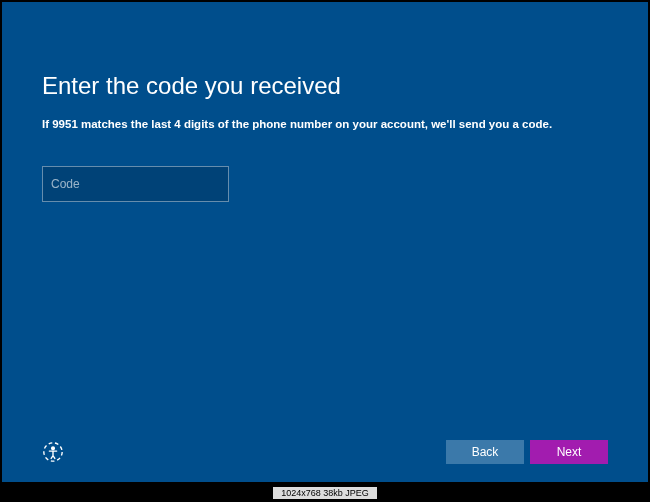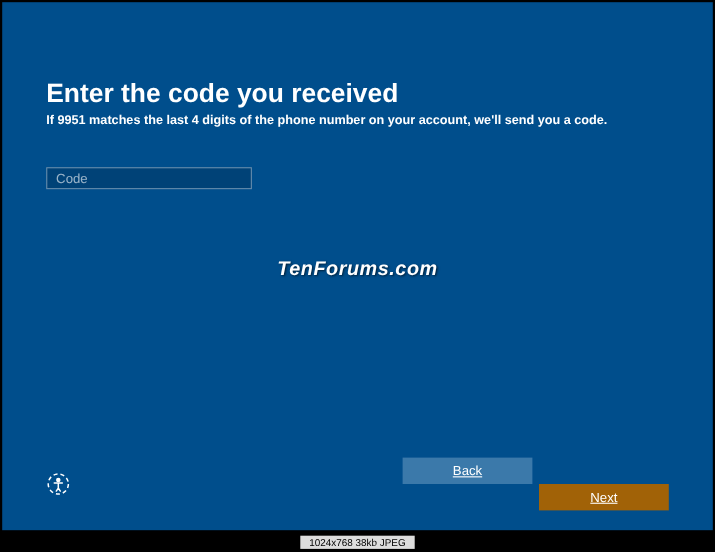--- a/index.html
+++ b/index.html
@@ -22,31 +22,31 @@
       right: 2px;
       bottom: 20px;
       background: #004e8c;
       padding: 70px 40px 20px 40px;
       display: flex;
       flex-direction: column;
       color: #fff;
     }
     .title {
       font-size: 24px;
-      font-weight: 700;
-      margin-bottom: 4px;
+      font-weight: 400;
+      margin-bottom: 18px;
     }
     .instruction {
       font-size: 11.5px;
       font-weight: 700;
       margin-bottom: 36px;
     }
     .code-input {
       width: 187px;
-      height: 20px;
+      height: 36px;
       background: rgba(0, 0, 0, 0.15);
       border: 1px solid rgba(255, 255, 255, 0.4);
       color: rgba(255, 255, 255, 0.7);
       font-size: 12px;
       padding: 0 8px;
       outline: none;
     }
     .code-input::placeholder {
       color: rgba(255, 255, 255, 0.6);
     }
@@ -81,35 +81,33 @@
       width: 22px;
       height: 22px;
       color: #fff;
       cursor: pointer;
     }
     .buttons {
       display: flex;
       gap: 6px;
     }
     .btn {
-      width: 118px;
+      width: 78px;
       height: 24px;
       border: none;
       font-size: 12px;
       color: #fff;
       cursor: pointer;
       font-family: inherit;
-      text-decoration: underline;
     }
     .btn-back {
       background: #3b79aa;
     }
     .btn-next {
-      background: #a16207;
-      margin-top: 24px;
+      background: #a21caf;
     }
     .meta-bar {
       position: absolute;
       bottom: 0;
       left: 0;
       right: 0;
       height: 18px;
       background: #000;
       display: flex;
       justify-content: center;
@@ -124,21 +122,20 @@
     }
   </style>
 </head>
 <body>
 
 <div class="screen">
   <h1 class="title">Enter the code you received</h1>
   <p class="instruction">If 9951 matches the last 4 digits of the phone number on your account, we'll send you a code.</p>
   <input type="text" class="code-input" placeholder="Code" style="">
 
-  <div class="watermark">TenForums.com</div>
 
   <div class="footer">
     <div class="accessibility-icon">
       <svg viewBox="0 0 24 24" fill="none" stroke="currentColor" stroke-width="1.5">
         <circle cx="12" cy="12" r="10" stroke-dasharray="4 3"></circle>
         <circle cx="12" cy="8" r="1.5" fill="currentColor"></circle>
         <path d="M8 11 L16 11 M12 11 L12 16 M10 19 L12 16 L14 19" stroke-linecap="round"></path>
       </svg>
     </div>
     <div class="buttons">

